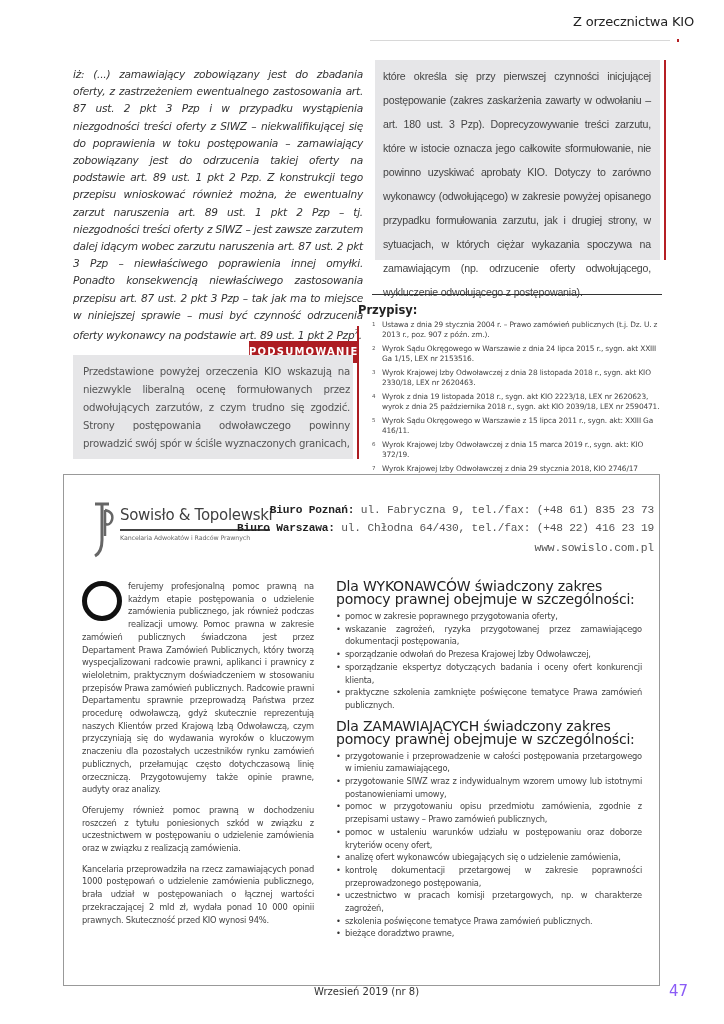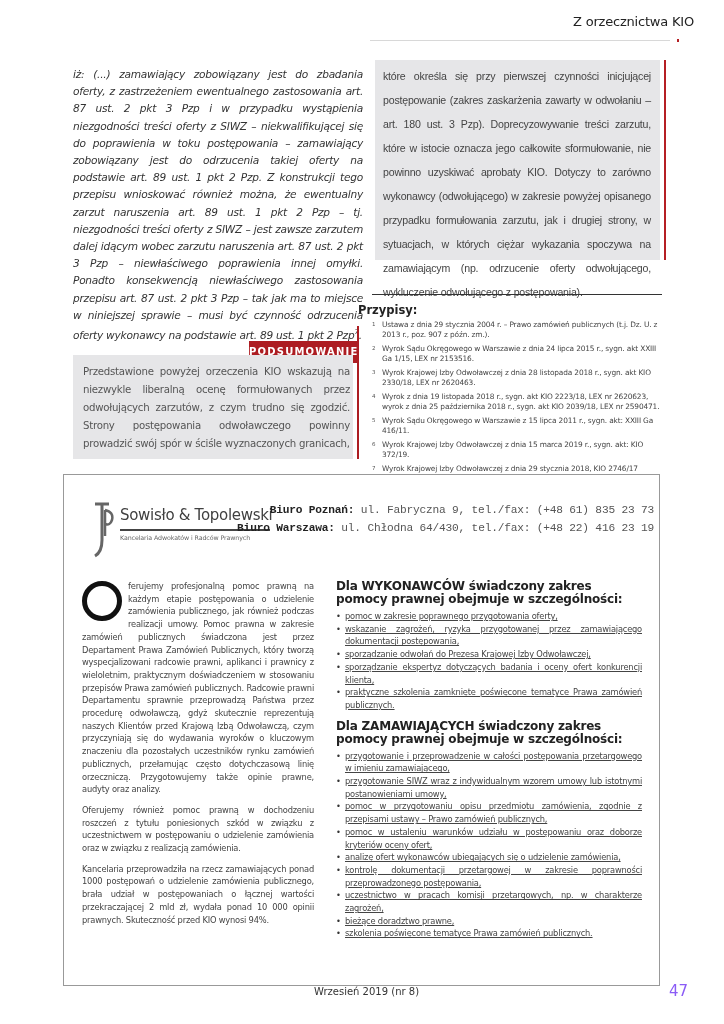--- a/index.html
+++ b/index.html
@@ -37,22 +37,22 @@
   .contacts { position:absolute; right:70px; top:502px; text-align:right; font-family:Liberation Mono, monospace; font-size:11.2px; color:#555; line-height:17.5px; white-space:nowrap; letter-spacing:-0.2px; }
   .contacts b { color:#222; }
   .website { margin-top:3px; font-size:11.4px; color:#555; }
 
   .ad-left { position:absolute; left:82px; top:580px; width:232px; font-family:"DejaVu Sans", sans-serif; font-size:8.3px; line-height:12.7px; color:#444; text-align:justify; letter-spacing:-0.2px; }
   .ad-left p { margin:0 0 8px 0; }
   .dropcap { float:left; width:40px; height:40px; margin:0 6px 0 0; position:relative; }
   .dropcap-o { width:30px; height:30px; border:5px solid #111; border-radius:50%; position:absolute; left:0; top:1px; }
 
   .ad-right { position:absolute; left:336px; top:580px; width:306px; font-family:"DejaVu Sans", sans-serif; font-size:8.3px; line-height:12.7px; color:#444; letter-spacing:-0.2px; }
-  .ad-right h4 { margin:0 0 4px 0; font-size:12px; color:#222; font-weight:bold; line-height:13px; }
-  .ad-right ul { margin:0 0 8px 0; padding:0; list-style:none;text-decoration:underline; }
+  .ad-right h4 { margin:0 0 4px 0; font-size:14px; color:#222; font-weight:normal; line-height:13px; }
+  .ad-right ul { margin:0 0 8px 0; padding:0; list-style:none; }
   .ad-right li { position:relative; padding-left:9px; text-align:justify; }
   .ad-right li::before { content:"•"; position:absolute; left:0; top:0; color:#333; }
 
   .footer-issue { position:absolute; left:314px; top:986px; font-family:"DejaVu Sans", sans-serif; font-size:10px; color:#333; }
   .page-number { position:absolute; right:36px; top:982px; font-family:"DejaVu Sans", sans-serif; font-size:15px; color:#8b5cf6; }
 </style>
 </head>
 <body>
 
 <div class="running-head">Z orzecznictwa KIO</div>
@@ -111,20 +111,21 @@
     <path d="M13 10 V36 M13 10 Q22 12 20 20 Q18 26 13 24" stroke="#666" stroke-width="2.5" fill="none"></path>
   </svg>
   <div class="logo-name">Sowisło &amp; Topolewski</div>
   <div class="logo-rule"></div>
   <div class="logo-sub">Kancelaria Adwokatów i Radców Prawnych</div>
 </div>
 
 <div class="contacts">
   <div><b>Biuro Poznań:</b><span> ul. Fabryczna 9, tel./fax: (+48 61) 835 23 73</span></div>
   <div><b>Biuro Warszawa:</b><span> ul. Chłodna 64/430, tel./fax: (+48 22) 416 23 19</span></div>
+  <div class="website">www.sowislo.com.pl</div>
 </div>
 
 <div class="ad-left">
   <p>
     <span class="dropcap">
         <span class="dropcap-o"></span>
       </span><span>ferujemy profesjonalną pomoc prawną na każdym etapie postępowania o udzielenie zamówienia publicznego, jak również podczas realizacji umowy. Pomoc prawna w zakresie zamówień publicznych świadczona jest przez Departament Prawa Zamówień Publicznych, który tworzą wyspecjalizowani radcowie prawni, aplikanci i prawnicy z wieloletnim, praktycznym doświadczeniem w stosowaniu przepisów Prawa zamówień publicznych. Radcowie prawni Departamentu sprawnie przeprowadzą Państwa przez procedurę odwoławczą, gdyż skutecznie reprezentują naszych Klientów przed Krajową Izbą Odwoławczą, czym przyczyniają się do wydawania wyroków o kluczowym znaczeniu dla pozostałych uczestników rynku zamówień publicznych, przełamując często dotychczasową linię orzeczniczą. Przygotowujemy także opinie prawne, audyty oraz analizy.</span>
   </p>
   <p>Oferujemy również pomoc prawną w dochodzeniu roszczeń z tytułu poniesionych szkód w związku z uczestnictwem w postępowaniu o udzielenie zamówienia oraz w związku z realizacją zamówienia.</p>
   <p>Kancelaria przeprowadziła na rzecz zamawiających ponad 1000 postępowań o udzielenie zamówienia publicznego, brała udział w postępowaniach o łącznej wartości przekraczającej 2 mld zł, wydała ponad 10 000 opinii prawnych. Skuteczność przed KIO wynosi 94%.</p>
@@ -141,19 +142,19 @@
     </ul>
   <h4>Dla ZAMAWIAJĄCYCH świadczony zakres pomocy prawnej obejmuje w szczególności:</h4>
   <ul id="contracting-list">
       <li>przygotowanie i przeprowadzenie w całości postępowania przetargowego w imieniu zamawiającego,</li>
       <li>przygotowanie SIWZ wraz z indywidualnym wzorem umowy lub istotnymi postanowieniami umowy,</li>
       <li>pomoc w przygotowaniu opisu przedmiotu zamówienia, zgodnie z przepisami ustawy – Prawo zamówień publicznych,</li>
       <li>pomoc w ustaleniu warunków udziału w postępowaniu oraz doborze kryteriów oceny ofert,</li>
       <li>analizę ofert wykonawców ubiegających się o udzielenie zamówienia,</li>
       <li>kontrolę dokumentacji przetargowej w zakresie poprawności przeprowadzonego postępowania,</li>
       <li>uczestnictwo w pracach komisji przetargowych, np. w charakterze zagrożeń,</li>
+      <li>szkolenia poświęcone tematyce Prawa zamówień publicznych.</li>
       <li>bieżące doradztwo prawne,</li>
-      <li>szkolenia poświęcone tematyce Prawa zamówień publicznych.</li>
     </ul>
 </div>
 
 <div class="footer-issue">Wrzesień 2019 (nr 8)</div>
 <div class="page-number">47</div>
 
 </body></html>

